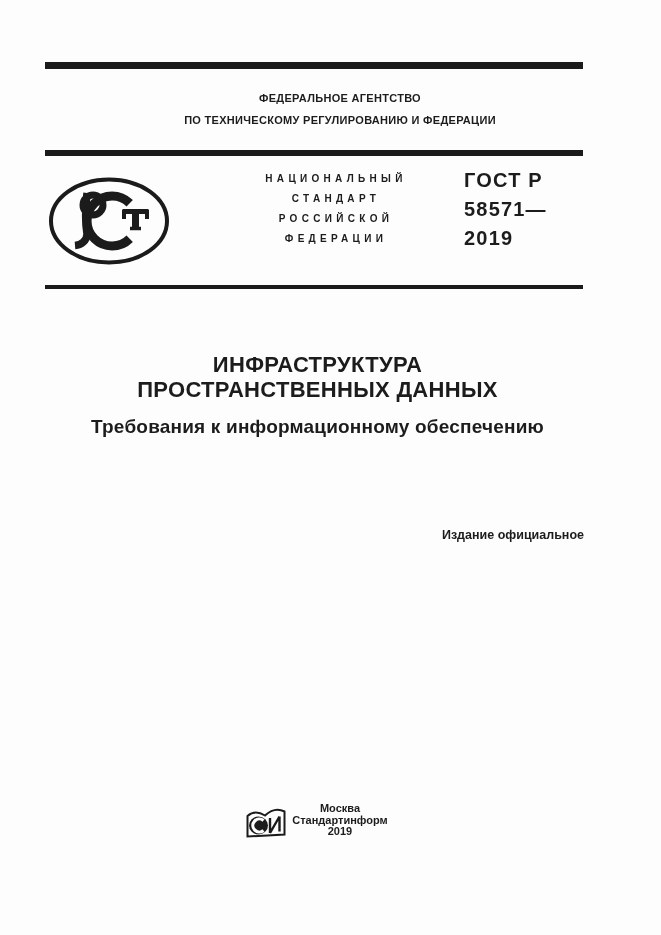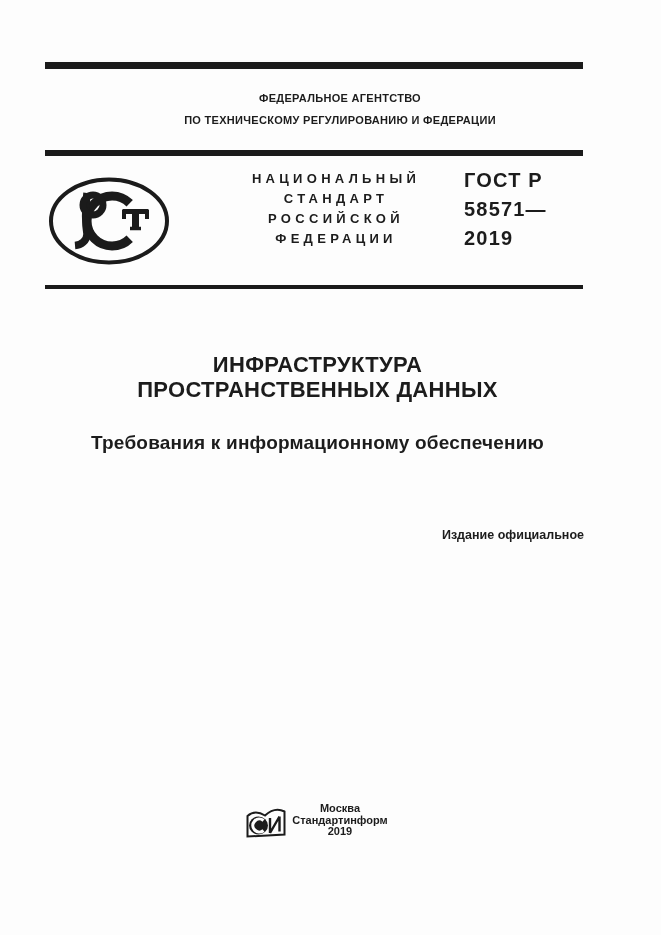--- a/index.html
+++ b/index.html
@@ -22,37 +22,37 @@
     position: absolute; left: 40px; top: 87px; width: 600px;
     text-align: center; font-weight: bold; font-size: 11px;
     letter-spacing: 0.3px; line-height: 22px;
   }
   .agency div { white-space: nowrap; }
 
   .rst-mark { position: absolute; left: 48px; top: 177px; }
 
   .kind {
     position: absolute; left: 211px; top: 169px; width: 250px;
-    text-align: center; font-weight: bold; font-size: 13px;
+    text-align: center; font-weight: bold; font-size: 10px;
     letter-spacing: 4.3px; line-height: 20px;
   }
   .kind div { white-space: nowrap; }
 
   .designation {
     position: absolute; left: 464px; top: 166px;
     font-weight: bold; font-size: 20px; letter-spacing: 1.2px;
     line-height: 29px; white-space: nowrap;
   }
 
   .title-block {
     position: absolute; left: 45px; top: 352px; width: 545px;
     text-align: center; font-weight: bold;
   }
   .main-title { font-size: 22px; line-height: 25px; letter-spacing: 0.3px; }
-  .subtitle { margin-top: 30px; font-size: 19px; letter-spacing: 0.2px; }
+  .subtitle { margin-top: 14px; font-size: 19px; letter-spacing: 0.2px; }
 
   .edition {
     position: absolute; left: 45px; top: 528px; width: 539px;
     text-align: right; font-weight: bold; font-size: 12.5px;
   }
 
   .imprint-mark { position: absolute; left: 246px; top: 806px; }
   .imprint-text {
     position: absolute; left: 275px; top: 803px; width: 130px;
     text-align: center; font-weight: bold; font-size: 11px; line-height: 11.5px;

